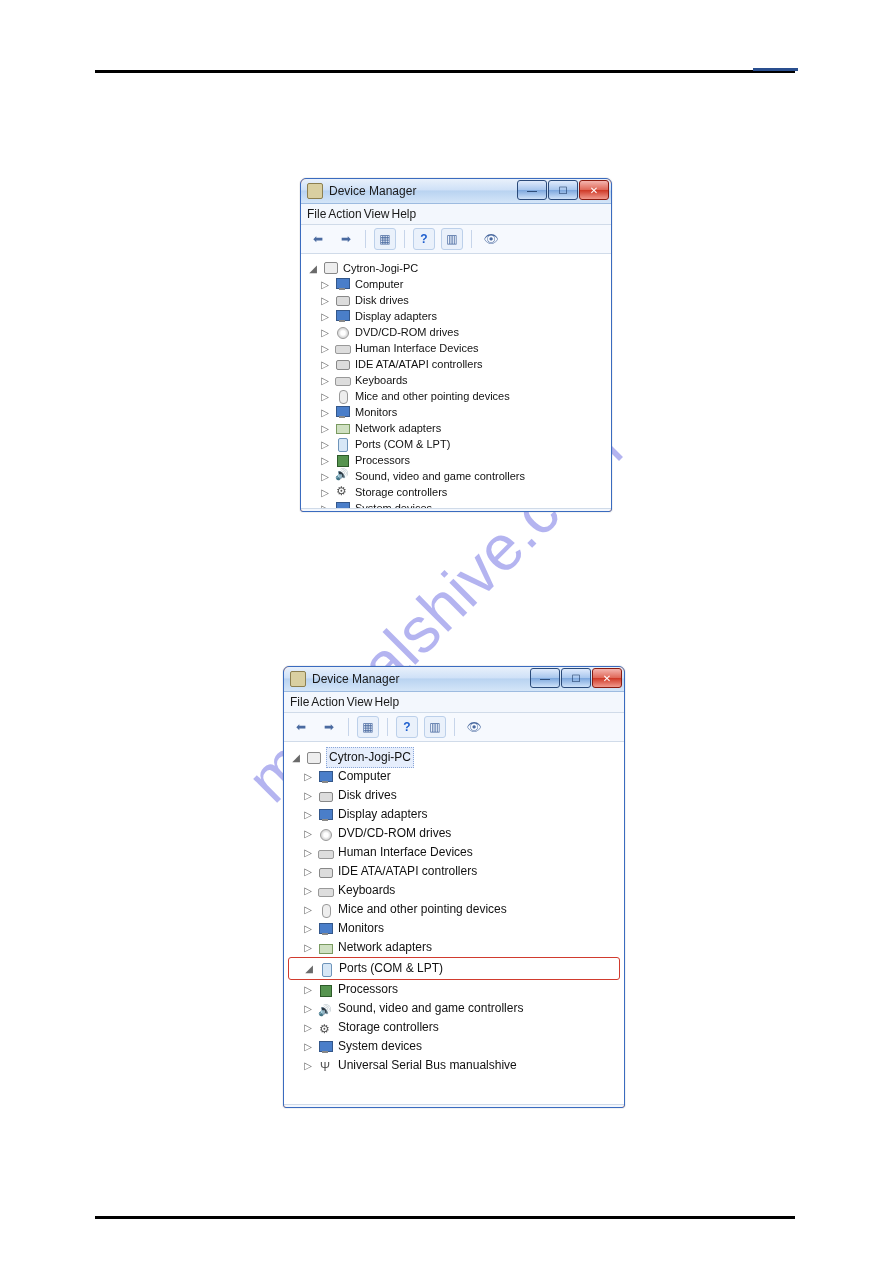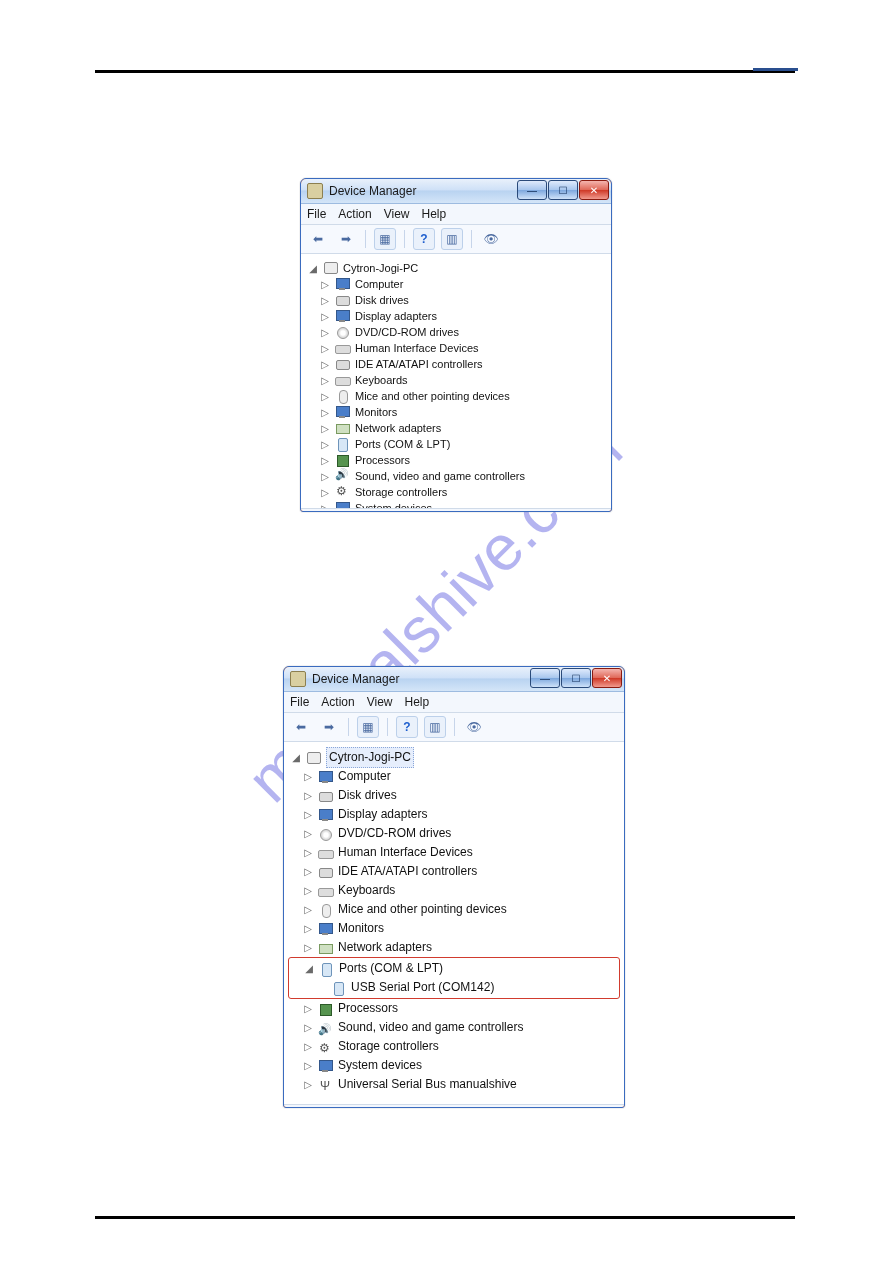--- a/index.html
+++ b/index.html
@@ -64,21 +64,21 @@
     margin-left:1px;
   }
   .wbtn.close{
     background: linear-gradient(#f4b4ae,#e06a5a 48%,#cf3a28 52%,#f19a8e);
     color:#fff; border-color:#8a1b10;
   }
   .menubar {
     background:#f3f7fd;
     border-bottom:1px solid #d0dbe9;
     padding:3px 6px;
-    display:flex; gap:12px;
+    display:flex; gap:2px;
     font-size:12px; color:#1a1a1a;
   }
   .toolbar{
     background:#f6f9fe; border-bottom:1px solid #d0dbe9;
     padding:3px 6px; display:flex; gap:6px; align-items:center;
   }
   .tbtn{
     width:20px;height:20px;border:1px solid transparent;border-radius:3px;
     display:flex;align-items:center;justify-content:center;font-size:12px;color:#4a6aa0;
   }
@@ -388,27 +388,20 @@
         <span>Network adapters</span>
       </div>
 
     <div class="redbox">
       <div class="row" style="height:19px">
           <span class="tw">&nbsp;</span>
           <span class="tw">◢</span>
           <span class="ic port"></span>
           <span>Ports (COM &amp; LPT)</span>
         </div>
-      <div class="row" style="height:19px">
-          <span class="tw">&nbsp;</span>
-          <span class="tw">&nbsp;</span>
-          <span class="tw">&nbsp;</span>
-          <span class="ic port"></span>
-          <span>USB Serial Port (COM142)</span>
-        </div>
     </div>
 
     <div class="row" style="height:19px">
         <span class="tw">&nbsp;</span>
         <span class="tw">▷</span>
         <span class="ic chip"></span>
         <span>Processors</span>
       </div>
     <div class="row" style="height:19px">
         <span class="tw">&nbsp;</span>

